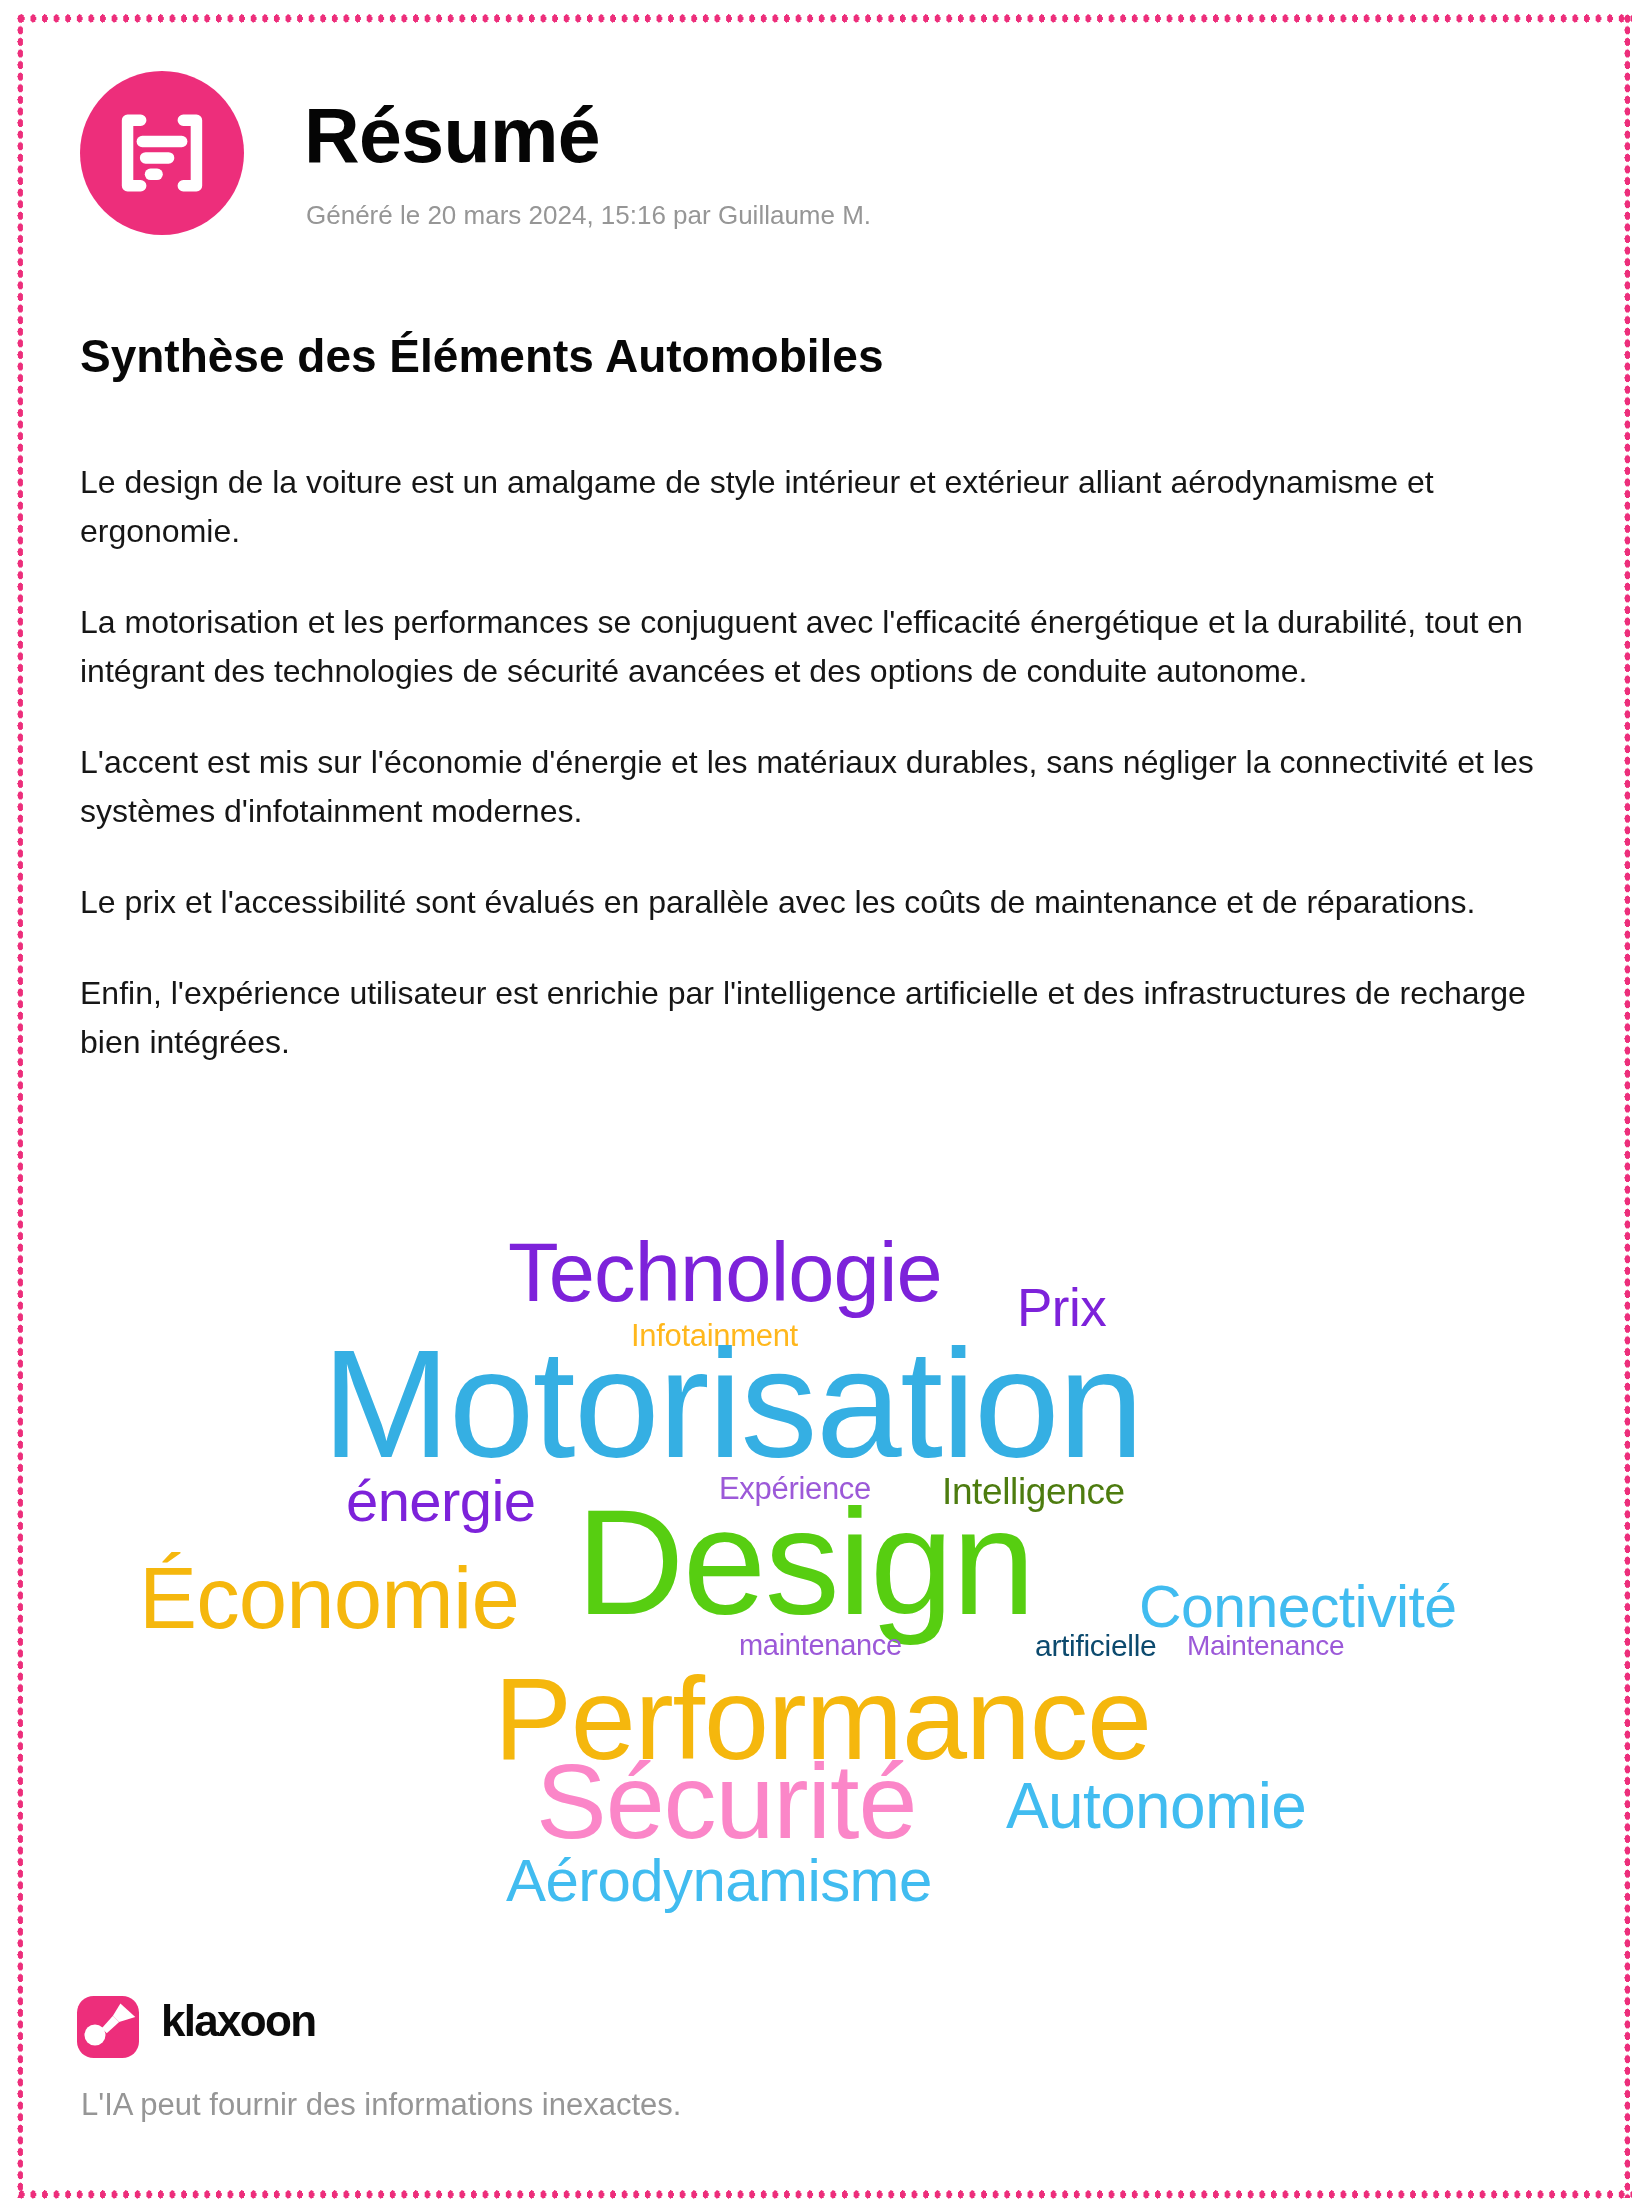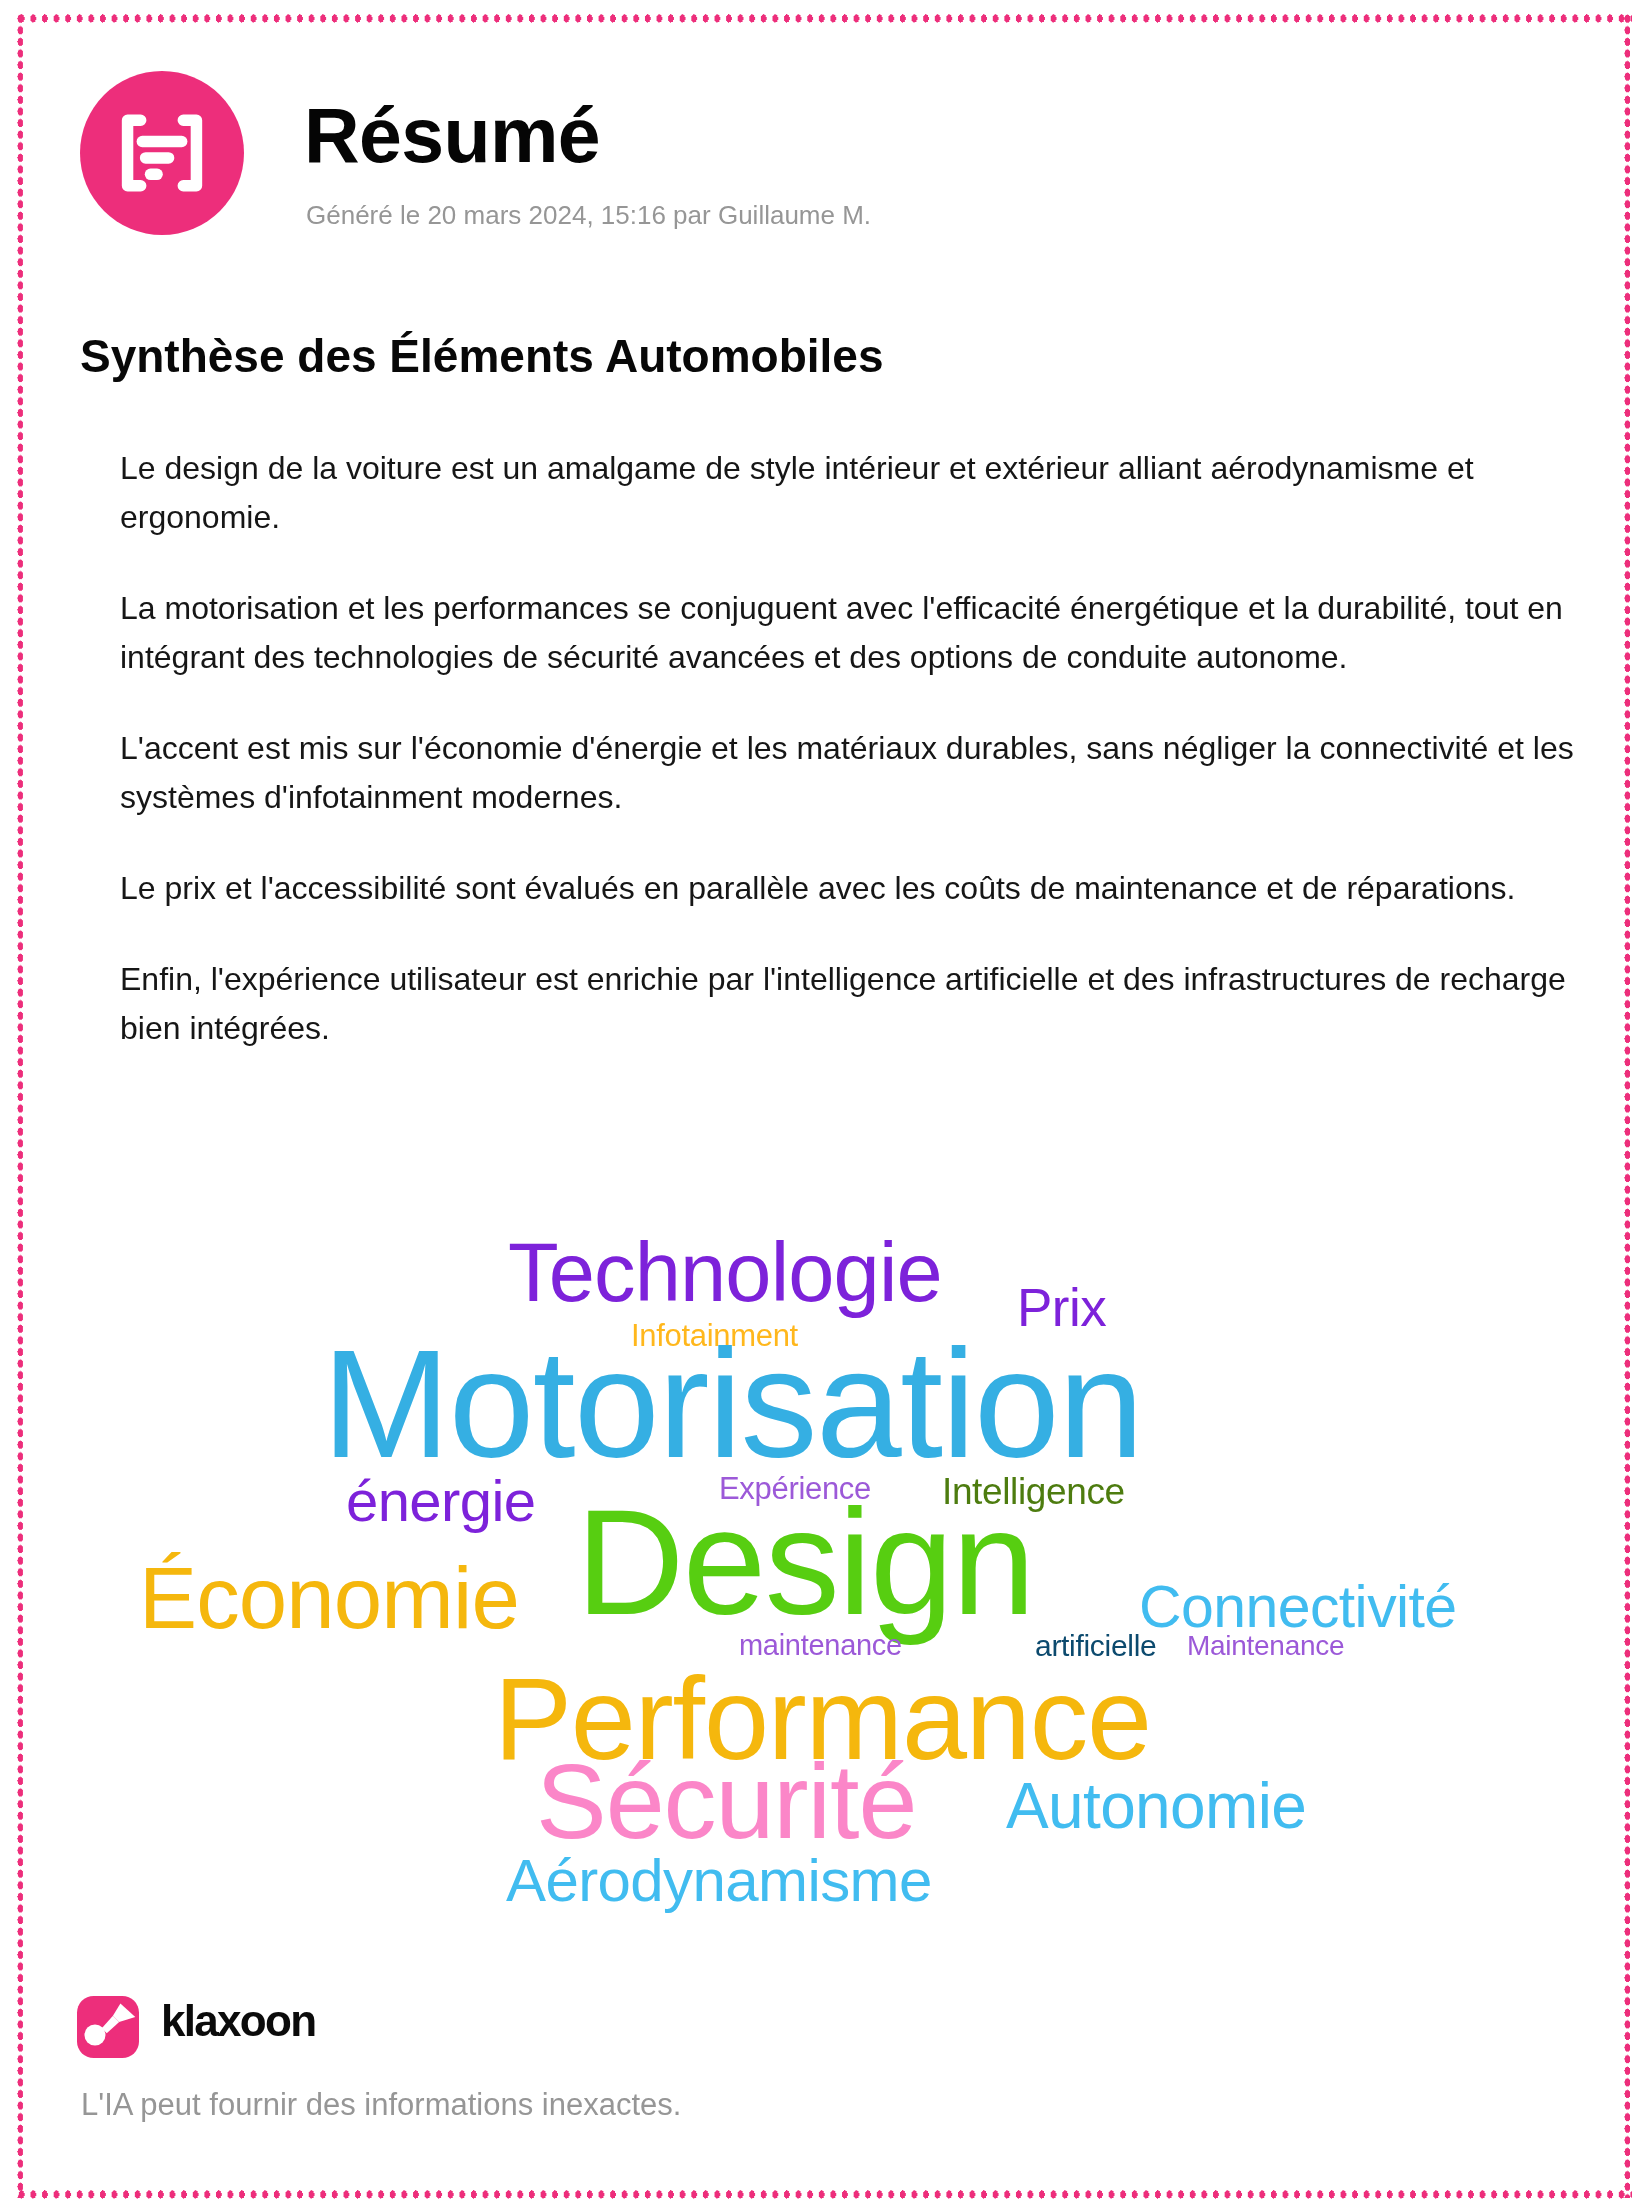--- a/index.html
+++ b/index.html
@@ -39,21 +39,21 @@
   .gen-info {
     position: absolute; left: 306px; top: 200px;
     font-size: 26px; color: #969696; line-height: 1.2;
   }
 
   
   .section-heading {
     position: absolute; left: 80px; top: 330px;
     font-size: 46px; font-weight: 700; color: #080808; line-height: 1.15;
   }
-  .doc-text { position: absolute; left: 80px; top: 444px; width: 1499px; margin-left: 40px; }
+  .doc-text { position: absolute; left: 80px; top: 458px; width: 1499px; }
   .doc-text p {
     margin: 0 0 42px 0;
     font-size: 32px; line-height: 49px; color: #161616;
   }
 
   
   .word-cloud { position: absolute; left: 0; top: 0; width: 1647px; height: 2205px; pointer-events: none; }
   .cloud-word {
     position: absolute; line-height: 1; white-space: nowrap;
     font-weight: 400; letter-spacing: -0.01em;

